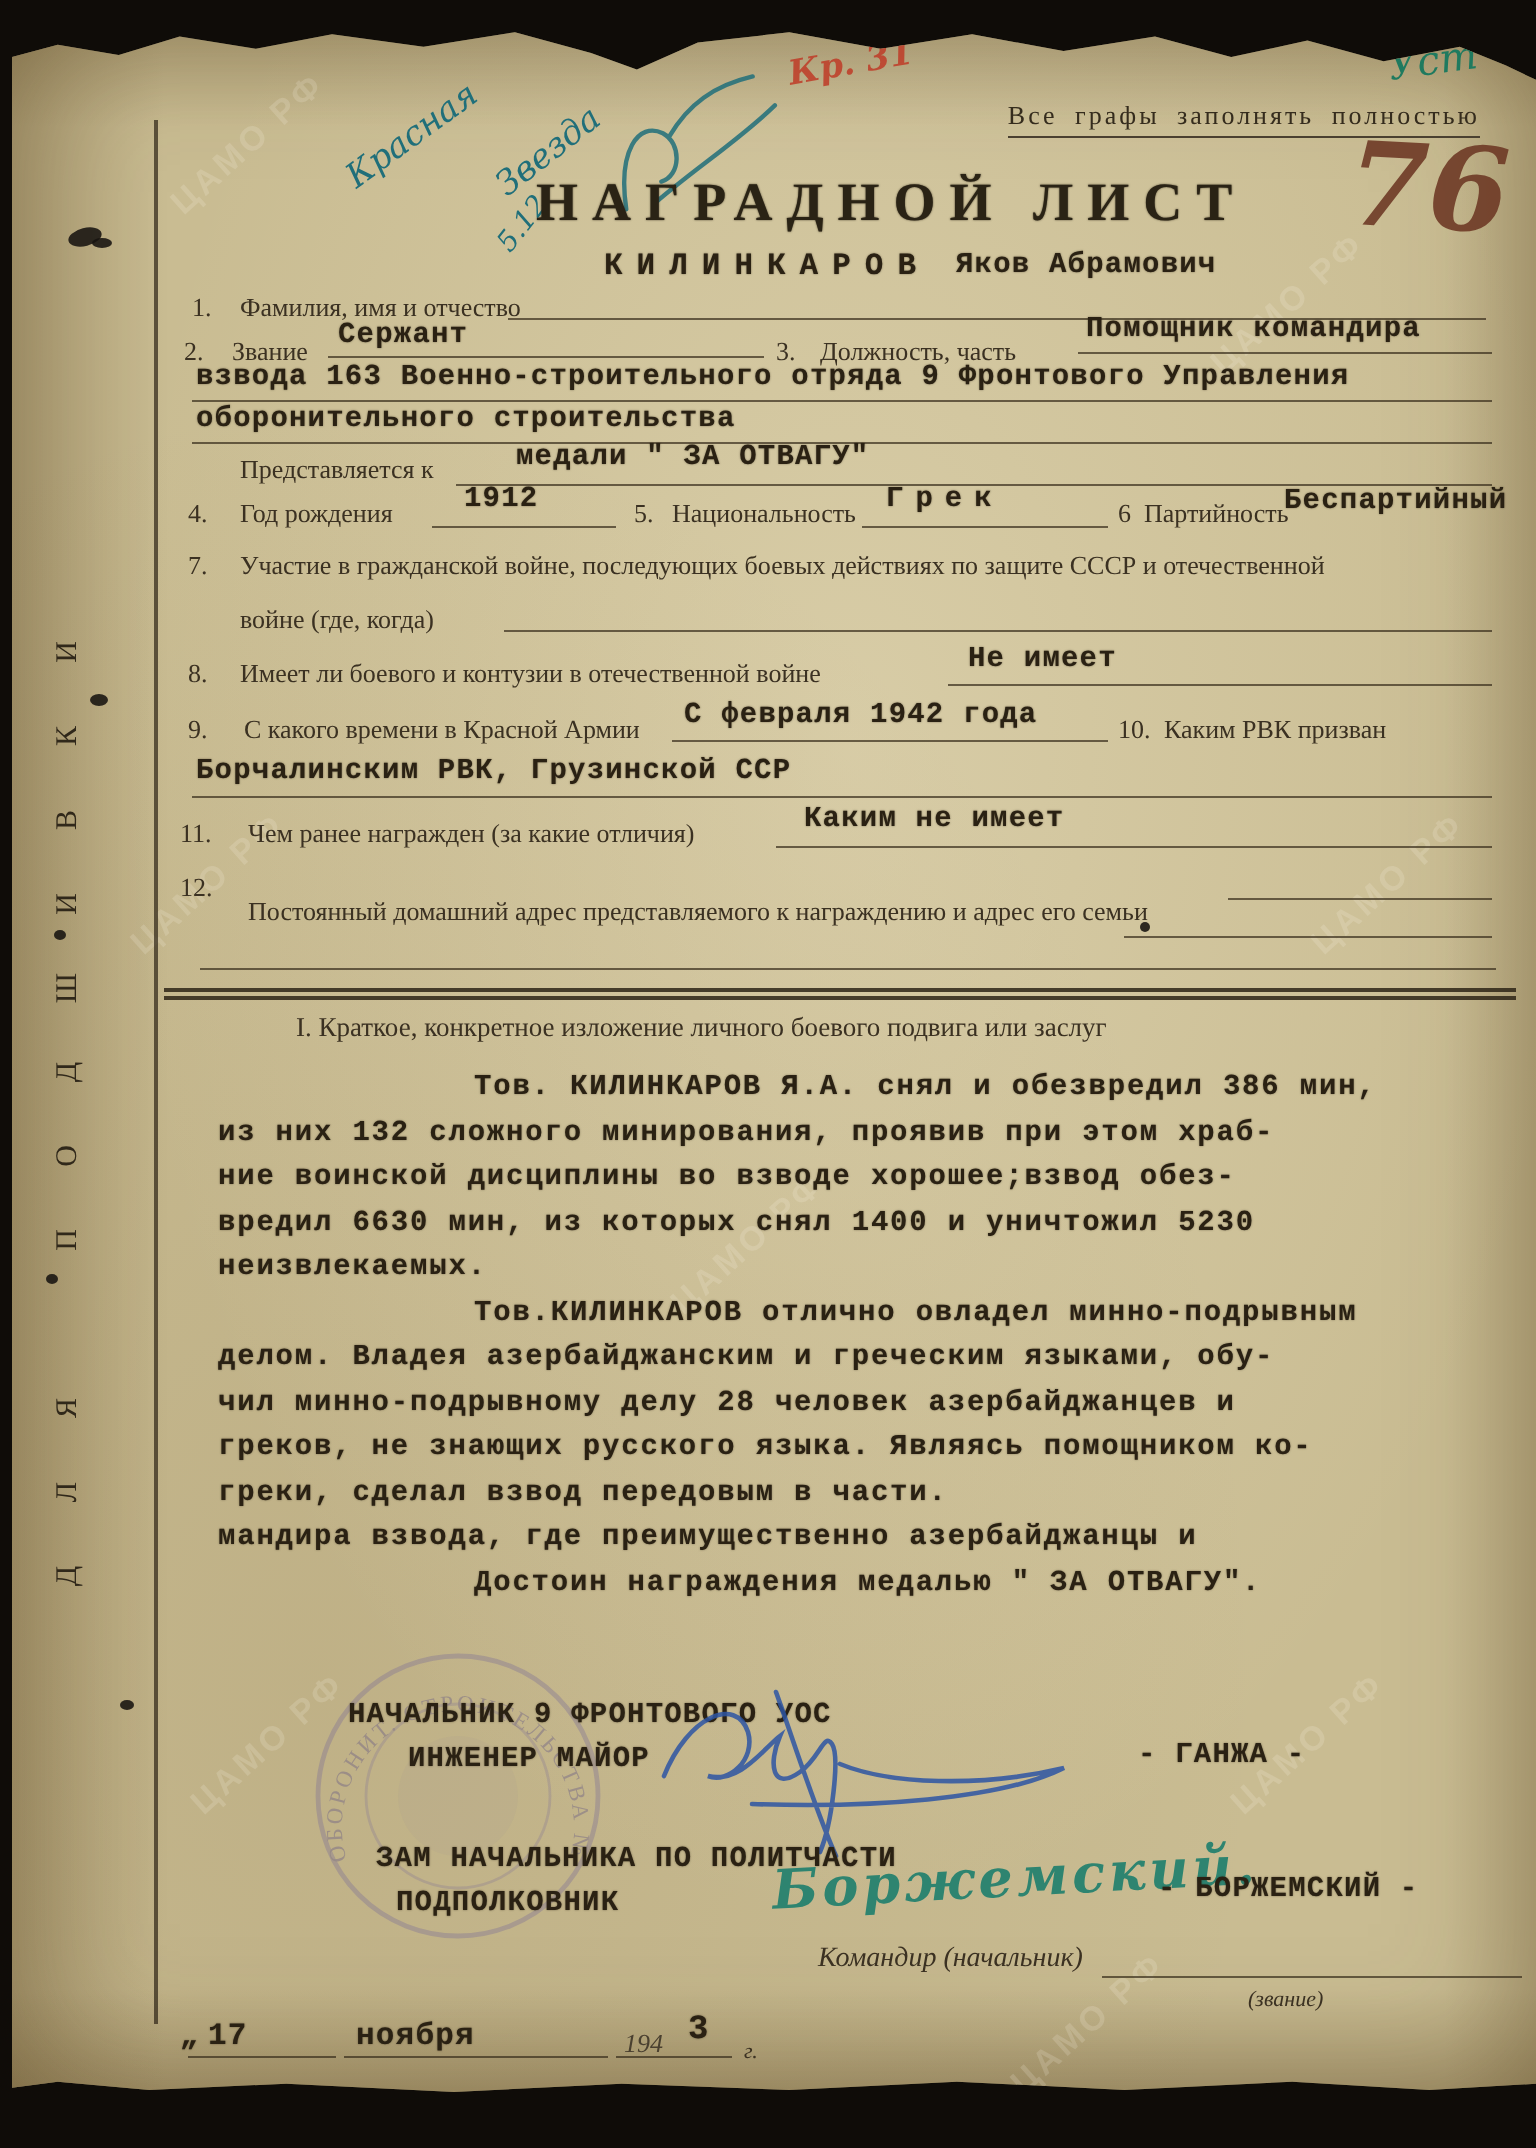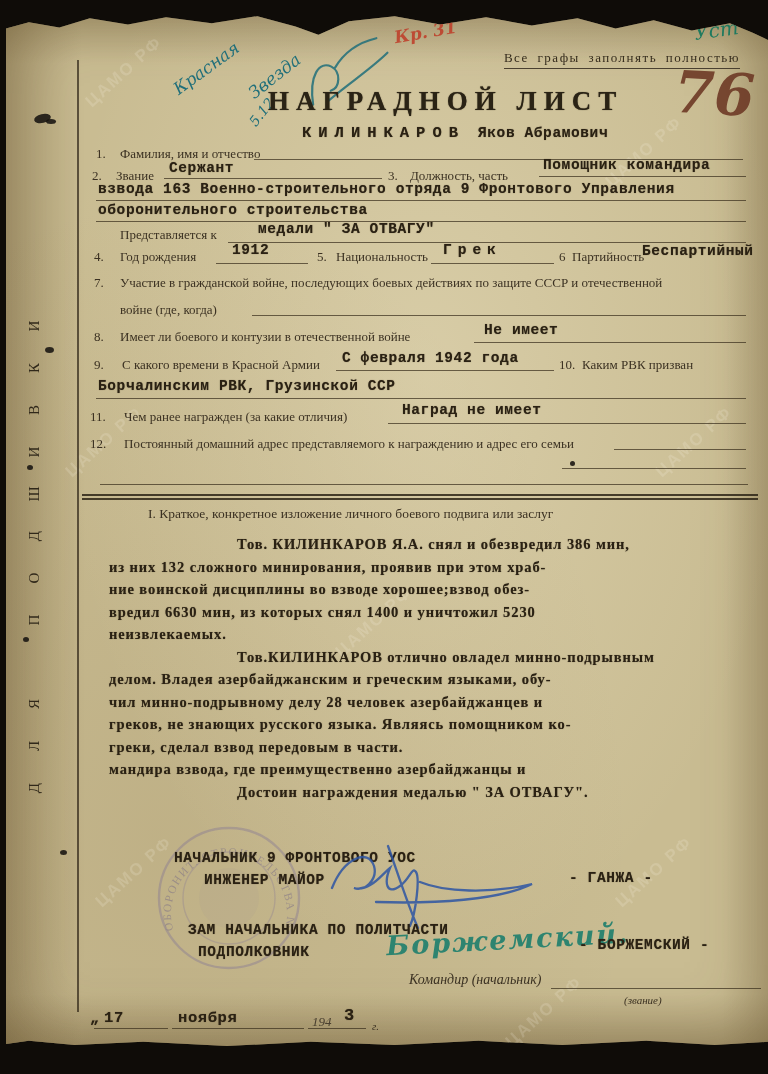--- a/index.html
+++ b/index.html
@@ -49,21 +49,21 @@
   .hand{font-family:"DejaVu Serif", serif;font-style:italic;}
   .hand-teal{color:#206f7a;}
   .hand-green{color:#1f7a5f;}
   .hand-red{color:#bf3b27;}
   .instruction{
     font:13px "Liberation Serif", serif;color:#352c1d;letter-spacing:1.5px;
     border-bottom:1px solid #4a4030;padding-bottom:2px;word-spacing:4px;
   }
   .citation{position:absolute;left:103px;top:521px;width:608px;}
   .cit-line{
-    font-family:Liberation Serif, serif;font-weight:bold;
+    font-family:Liberation Mono, monospace;font-weight:bold;
     font-size:14.5px;letter-spacing:.9px;color:#2a2113;line-height:22.5px;
     white-space:pre;text-shadow:0 0 1px rgba(42,33,19,.5);
   }
   .cit-line.indent{padding-left:128px;}
   .margin-word{position:absolute;left:14px;top:293px;display:flex;flex-direction:column;}
   .m-letter{
     width:28px;height:42px;display:flex;align-items:center;justify-content:center;
     transform:rotate(-90deg);font:15px "Liberation Serif", serif;color:#30281a;
   }
   .wm{
@@ -183,25 +183,25 @@
   <span class="a lbl" style="left:116px;top:345px">С какого времени в Красной Армии</span>
   <span class="a typed" style="left:336px;top:338px">С февраля 1942 года</span>
   <div class="rule" style="left:330px;top:358px;width:218px"></div>
   <span class="a num" style="left:553px;top:345px">10.</span>
   <span class="a lbl" style="left:576px;top:345px">Каким РВК призван</span>
   <span class="a typed" style="left:92px;top:366px">Борчалинским РВК, Грузинской ССР</span>
   <div class="rule" style="left:90px;top:386px;width:650px"></div>
 
   <span class="a num" style="left:84px;top:397px">11.</span>
   <span class="a lbl" style="left:118px;top:397px">Чем ранее награжден (за какие отличия)</span>
-  <span class="a typed" style="left:396px;top:390px">Наград не имеет</span>
+  <span class="a typed" style="left:396px;top:390px">Каким не имеет</span>
   <div class="rule" style="left:382px;top:411px;width:358px"></div>
 
   <span class="a num" style="left:84px;top:424px">12.</span>
-  <span class="a lbl" style="left:118px;top:424px">Постоянный домашний адрес представляемого к награждению и адрес его семьи</span>
+  <span class="a lbl" style="left:118px;top:436px">Постоянный домашний адрес представляемого к награждению и адрес его семьи</span>
   <div class="rule" style="left:608px;top:437px;width:132px"></div>
   <div class="spot" style="left:564px;top:449px;width:5px;height:5px"></div>
   <div class="rule" style="left:556px;top:456px;width:184px"></div>
   <div class="rule" style="left:94px;top:472px;width:648px"></div>
   <div class="rule thick" style="left:76px;top:482px;width:676px"></div>
   <div class="rule thick" style="left:76px;top:486px;width:676px"></div>
 
   <span class="a lbl" style="left:142px;top:494px;font-size:13.5px">I. Краткое, конкретное изложение личного боевого подвига или заслуг</span>
   <div class="citation">
       <div class="cit-line indent">Тов. КИЛИНКАРОВ Я.А. снял и обезвредил 386 мин,</div>

